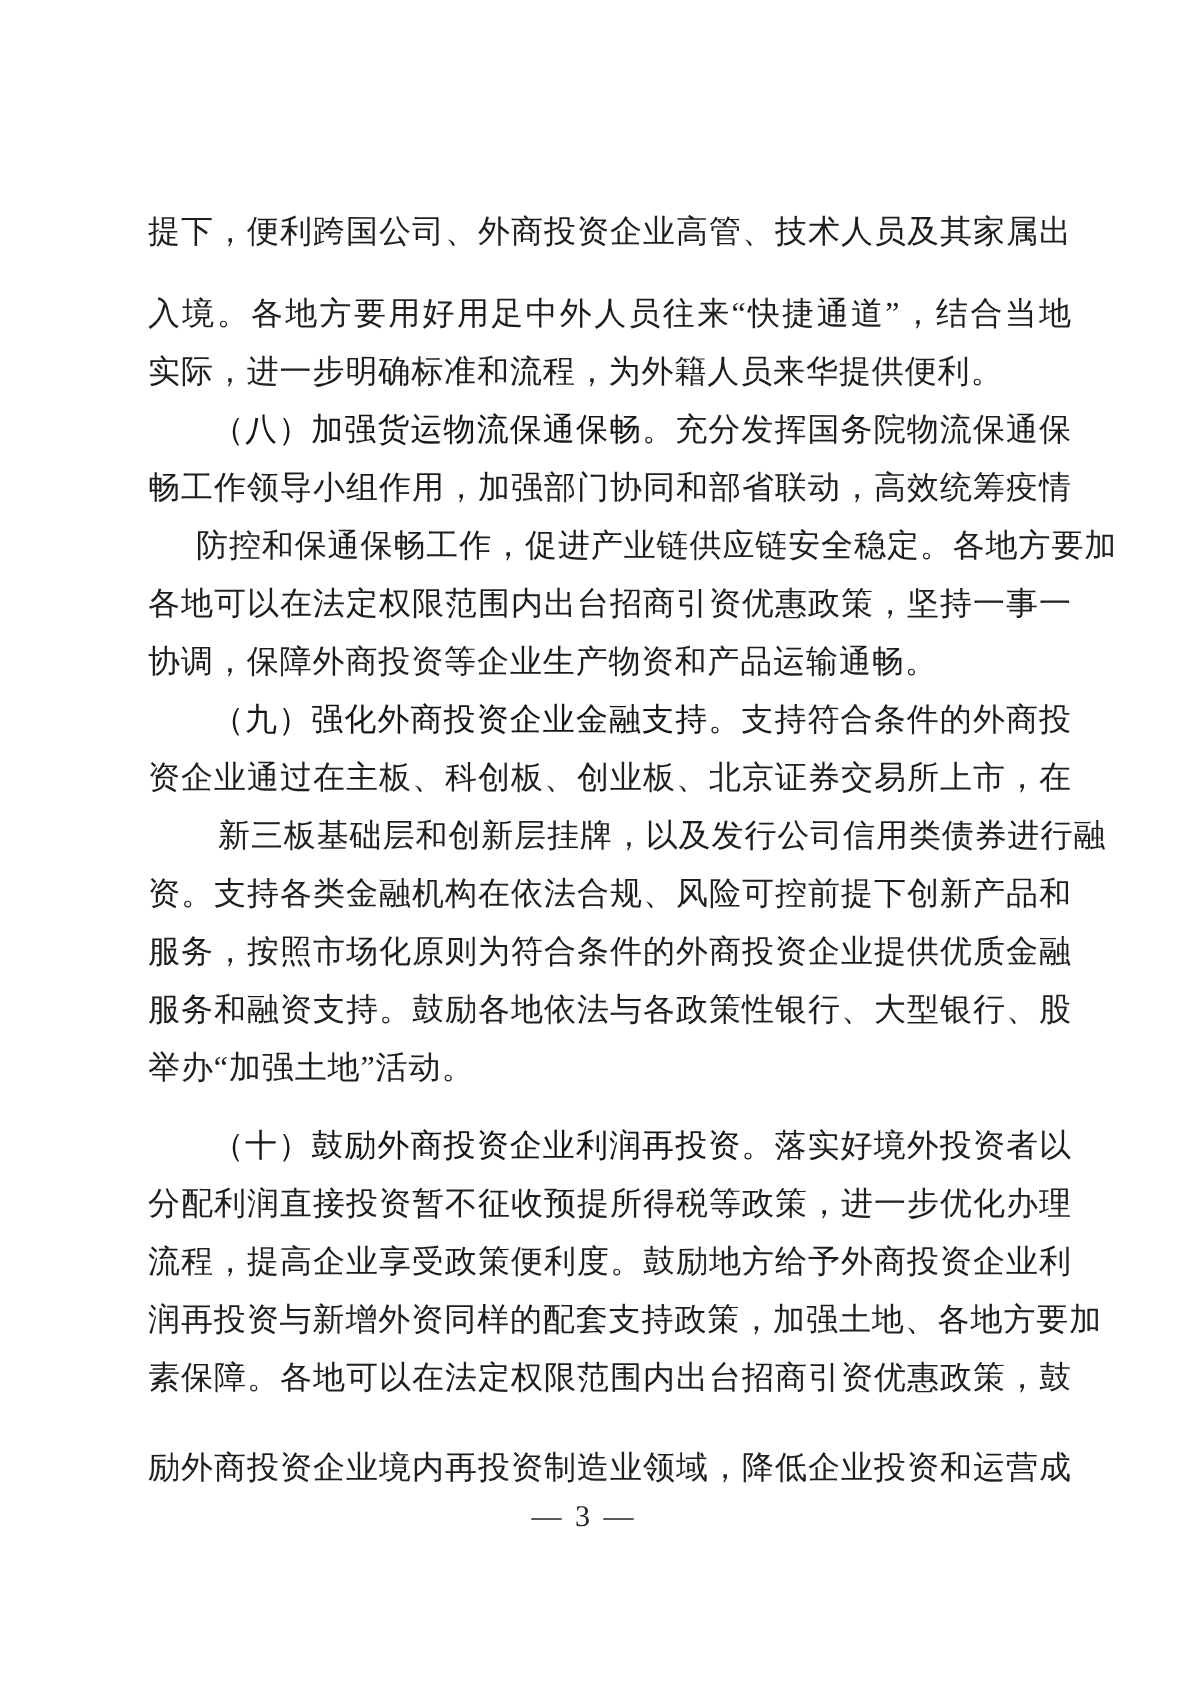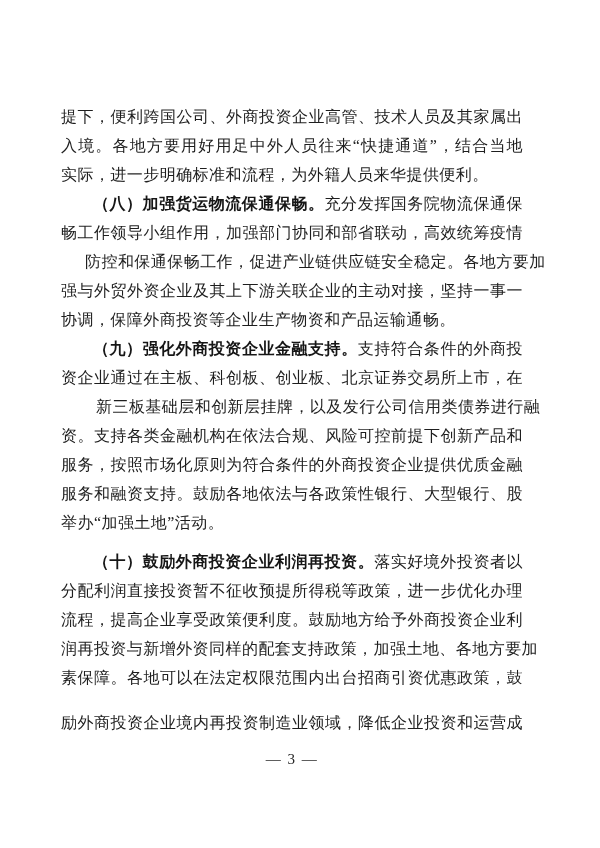--- a/index.html
+++ b/index.html
@@ -10,66 +10,66 @@
   }
   .page {
     position: relative;
     width: 600px; height: 848px;
     background: #ffffff;
     overflow: hidden;
     color: #1e1e1e;
   }
   .text-block {
     position: absolute;
-    left: 61px; top: 102px; width: 462px;
+    left: 74px; top: 102px; width: 462px;
     font-size: 16px;
     line-height: 29px;
     letter-spacing: 0.45px;
     color: #1e1e1e;
   }
   .para { margin: 0; padding: 0; }
   .para.gap-before { margin-top: 10px; }
   .line {
     text-align: justify;
     text-align-last: justify;
     white-space: nowrap;
   }
   .line.last { text-align-last: auto; }
   .line.ind { text-indent: 2em; }
   .head {
-    font-weight: 700;
+    font-weight: 400;
     font-family: "Liberation Sans", "DejaVu Sans", sans-serif;
     color: #161616;
   }
   .page-number {
     position: absolute;
     left: 0; right: 16px; top: 751px;
     text-align: center;
     font-size: 15px;
     letter-spacing: 1.5px;
     color: #242424;
   }
 </style>
 </head>
 <body>
 
 <div class="page">
   <div class="text-block">
 
     <p class="para">
       <span class="line" style="display: block;"><span>提下，便利跨国公司、外商投资企业高管、技术人员及其家属出</span></span>
-      <span class="line" style="display: block;"><span>入境。各地方要用好用足中外人员往来“快捷通道”，结合当地</span></span>
+      <span class="line" style="display: block; margin-top: 12px;"><span>入境。各地方要用好用足中外人员往来“快捷通道”，结合当地</span></span>
       <span class="line last" style="display: block;"><span>实际，进一步明确标准和流程，为外籍人员来华提供便利。</span></span>
     </p>
 
     <p class="para">
       <span class="line ind" style="display: block;"><span class="head">（八）加强货运物流保通保畅。</span><span>充分发挥国务院物流保通保</span></span>
       <span class="line" style="display: block;"><span>畅工作领导小组作用，加强部门协同和部省联动，高效统筹疫情</span></span>
       <span class="line" style="display: block; margin-left: 24px;"><span>防控和保通保畅工作，促进产业链供应链安全稳定。各地方要加</span></span>
-      <span class="line" style="display: block;"><span>强与外贸外资企业及其上下游关联企业的主动对接，坚持一事一</span></span>
+      <span class="line" style="display: block;"><span>各地可以在法定权限范围内出台招商引资优惠政策，坚持一事一</span></span>
       <span class="line last" style="display: block;"><span>协调，保障外商投资等企业生产物资和产品运输通畅。</span></span>
     </p>
 
     <p class="para">
       <span class="line ind" style="display: block;"><span class="head">（九）强化外商投资企业金融支持。</span><span>支持符合条件的外商投</span></span>
       <span class="line" style="display: block;"><span>资企业通过在主板、科创板、创业板、北京证券交易所上市，在</span></span>
       <span class="line" style="display: block; margin-left: 35px;"><span>新三板基础层和创新层挂牌，以及发行公司信用类债券进行融</span></span>
       <span class="line" style="display: block; font-family: Liberation Serif, serif;"><span>资。支持各类金融机构在依法合规、风险可控前提下创新产品和</span></span>
       <span class="line" style="display: block;"><span>服务，按照市场化原则为符合条件的外商投资企业提供优质金融</span></span>
       <span class="line" style="display: block;"><span>服务和融资支持。鼓励各地依法与各政策性银行、大型银行、股</span></span>

